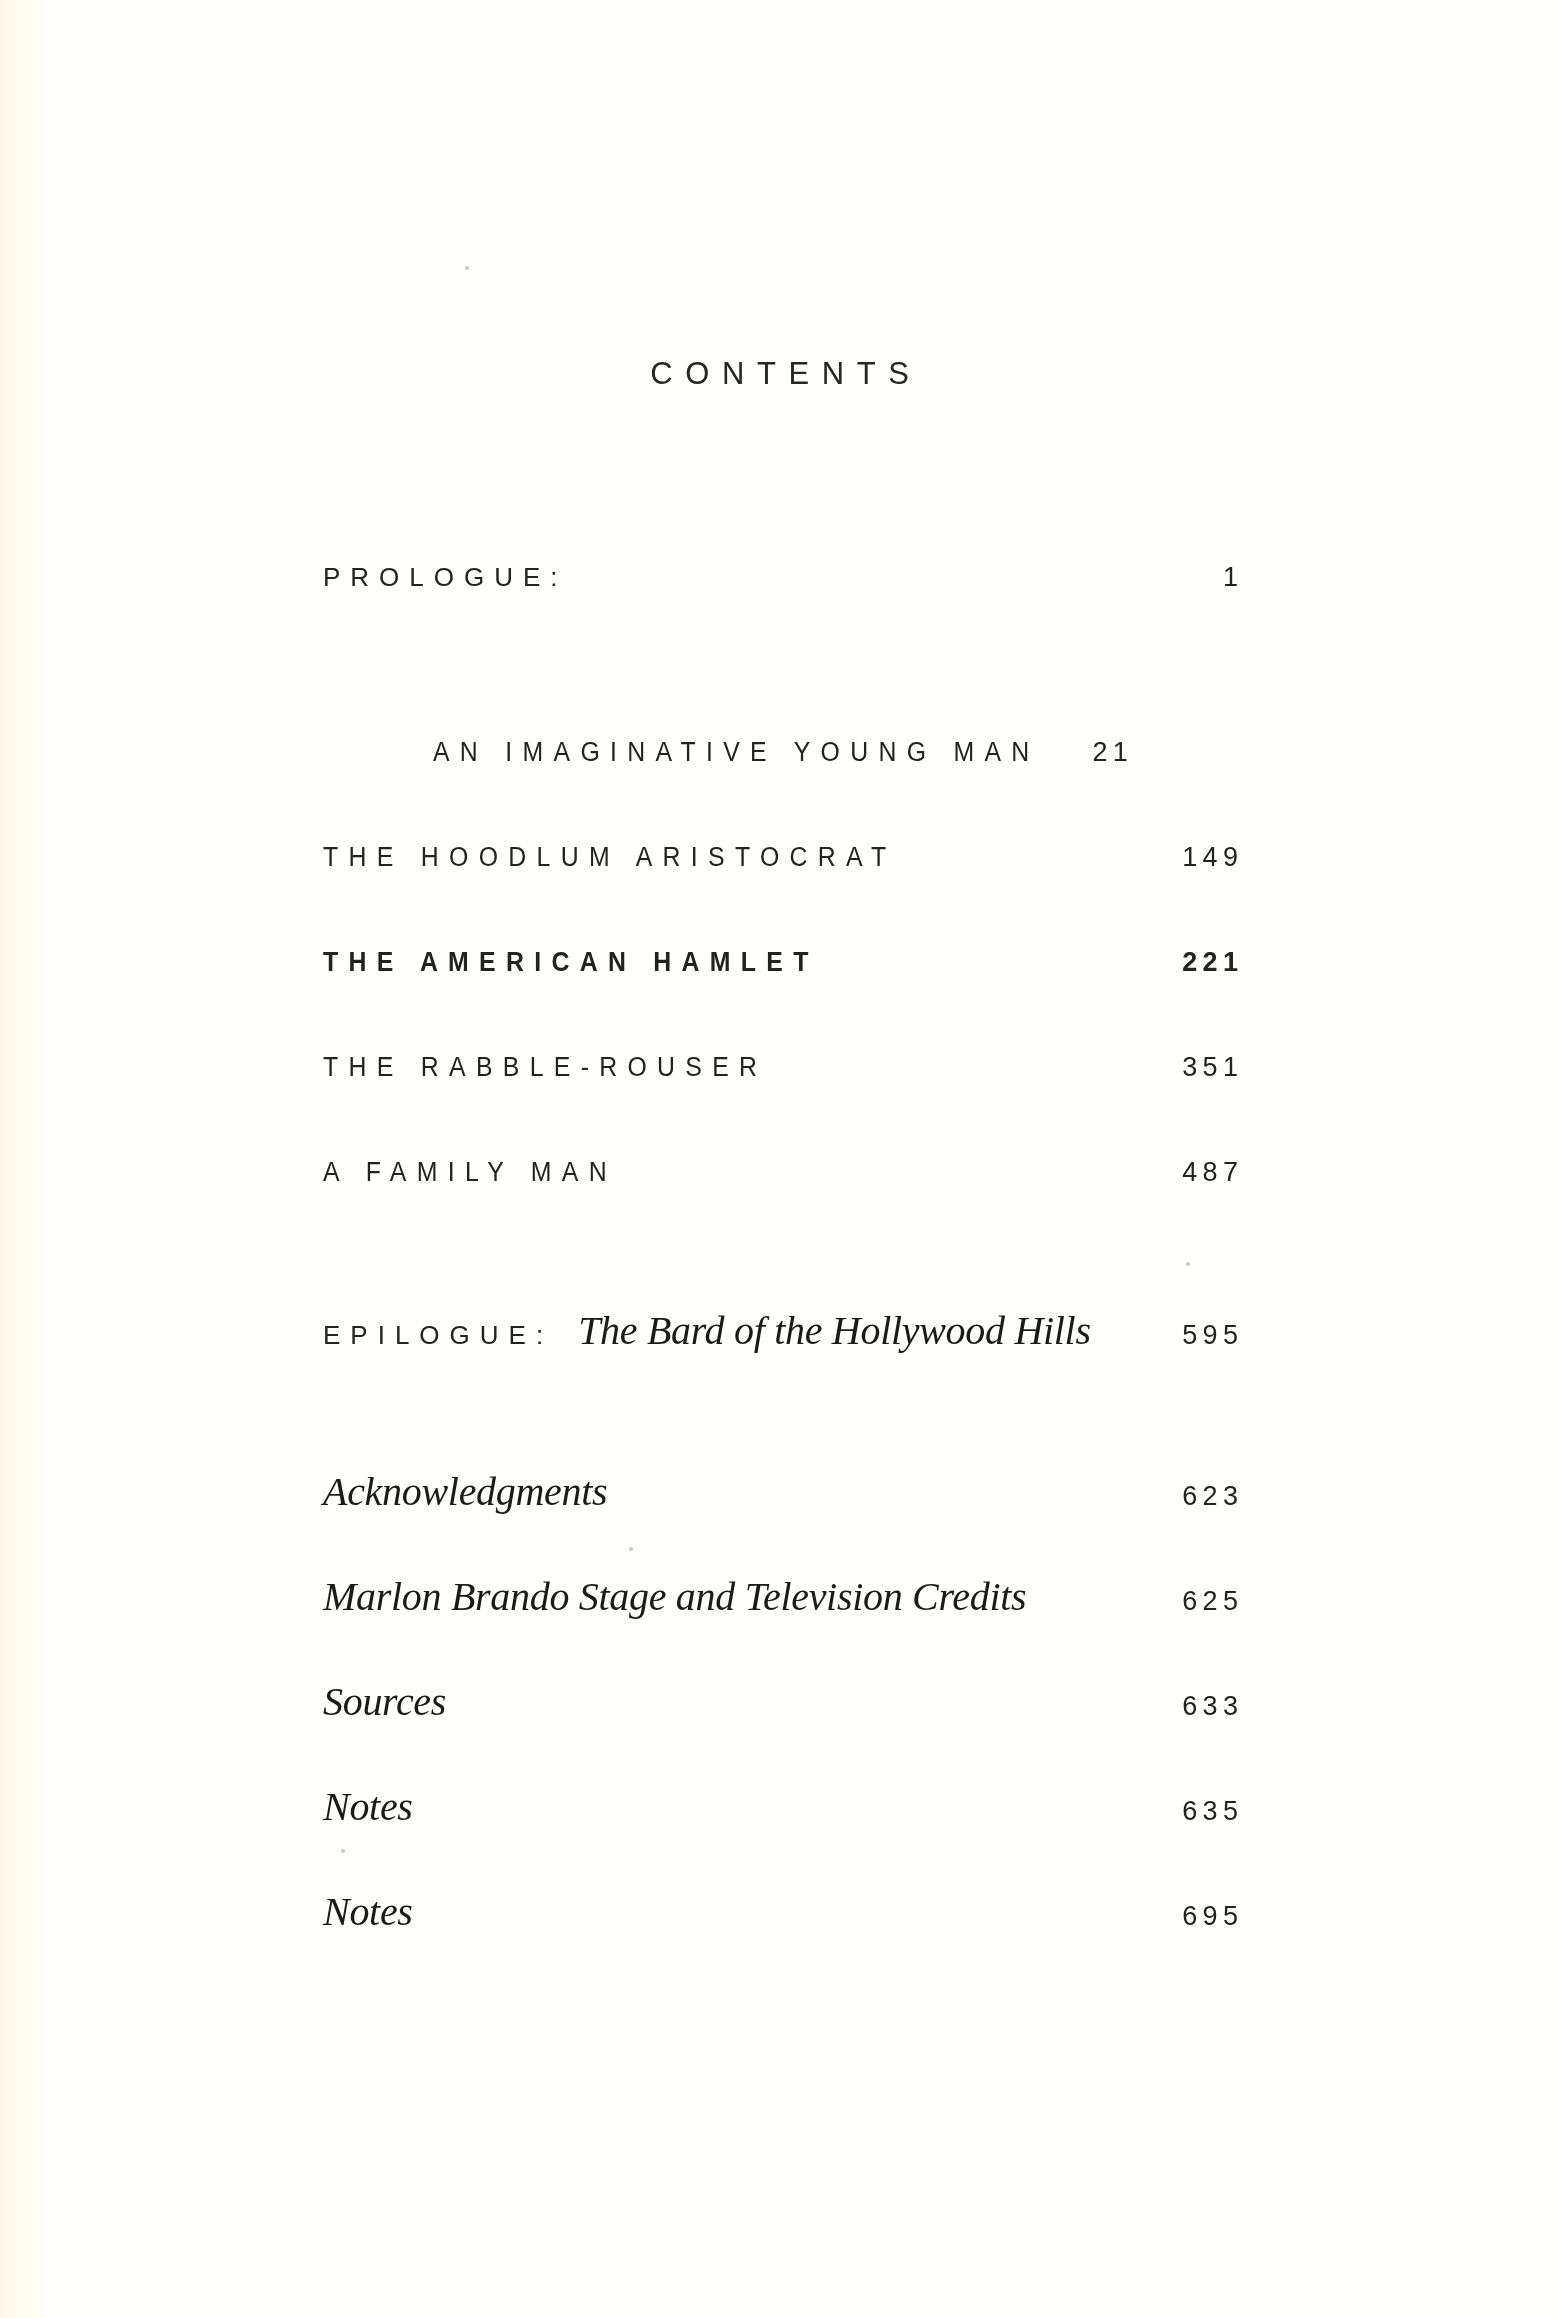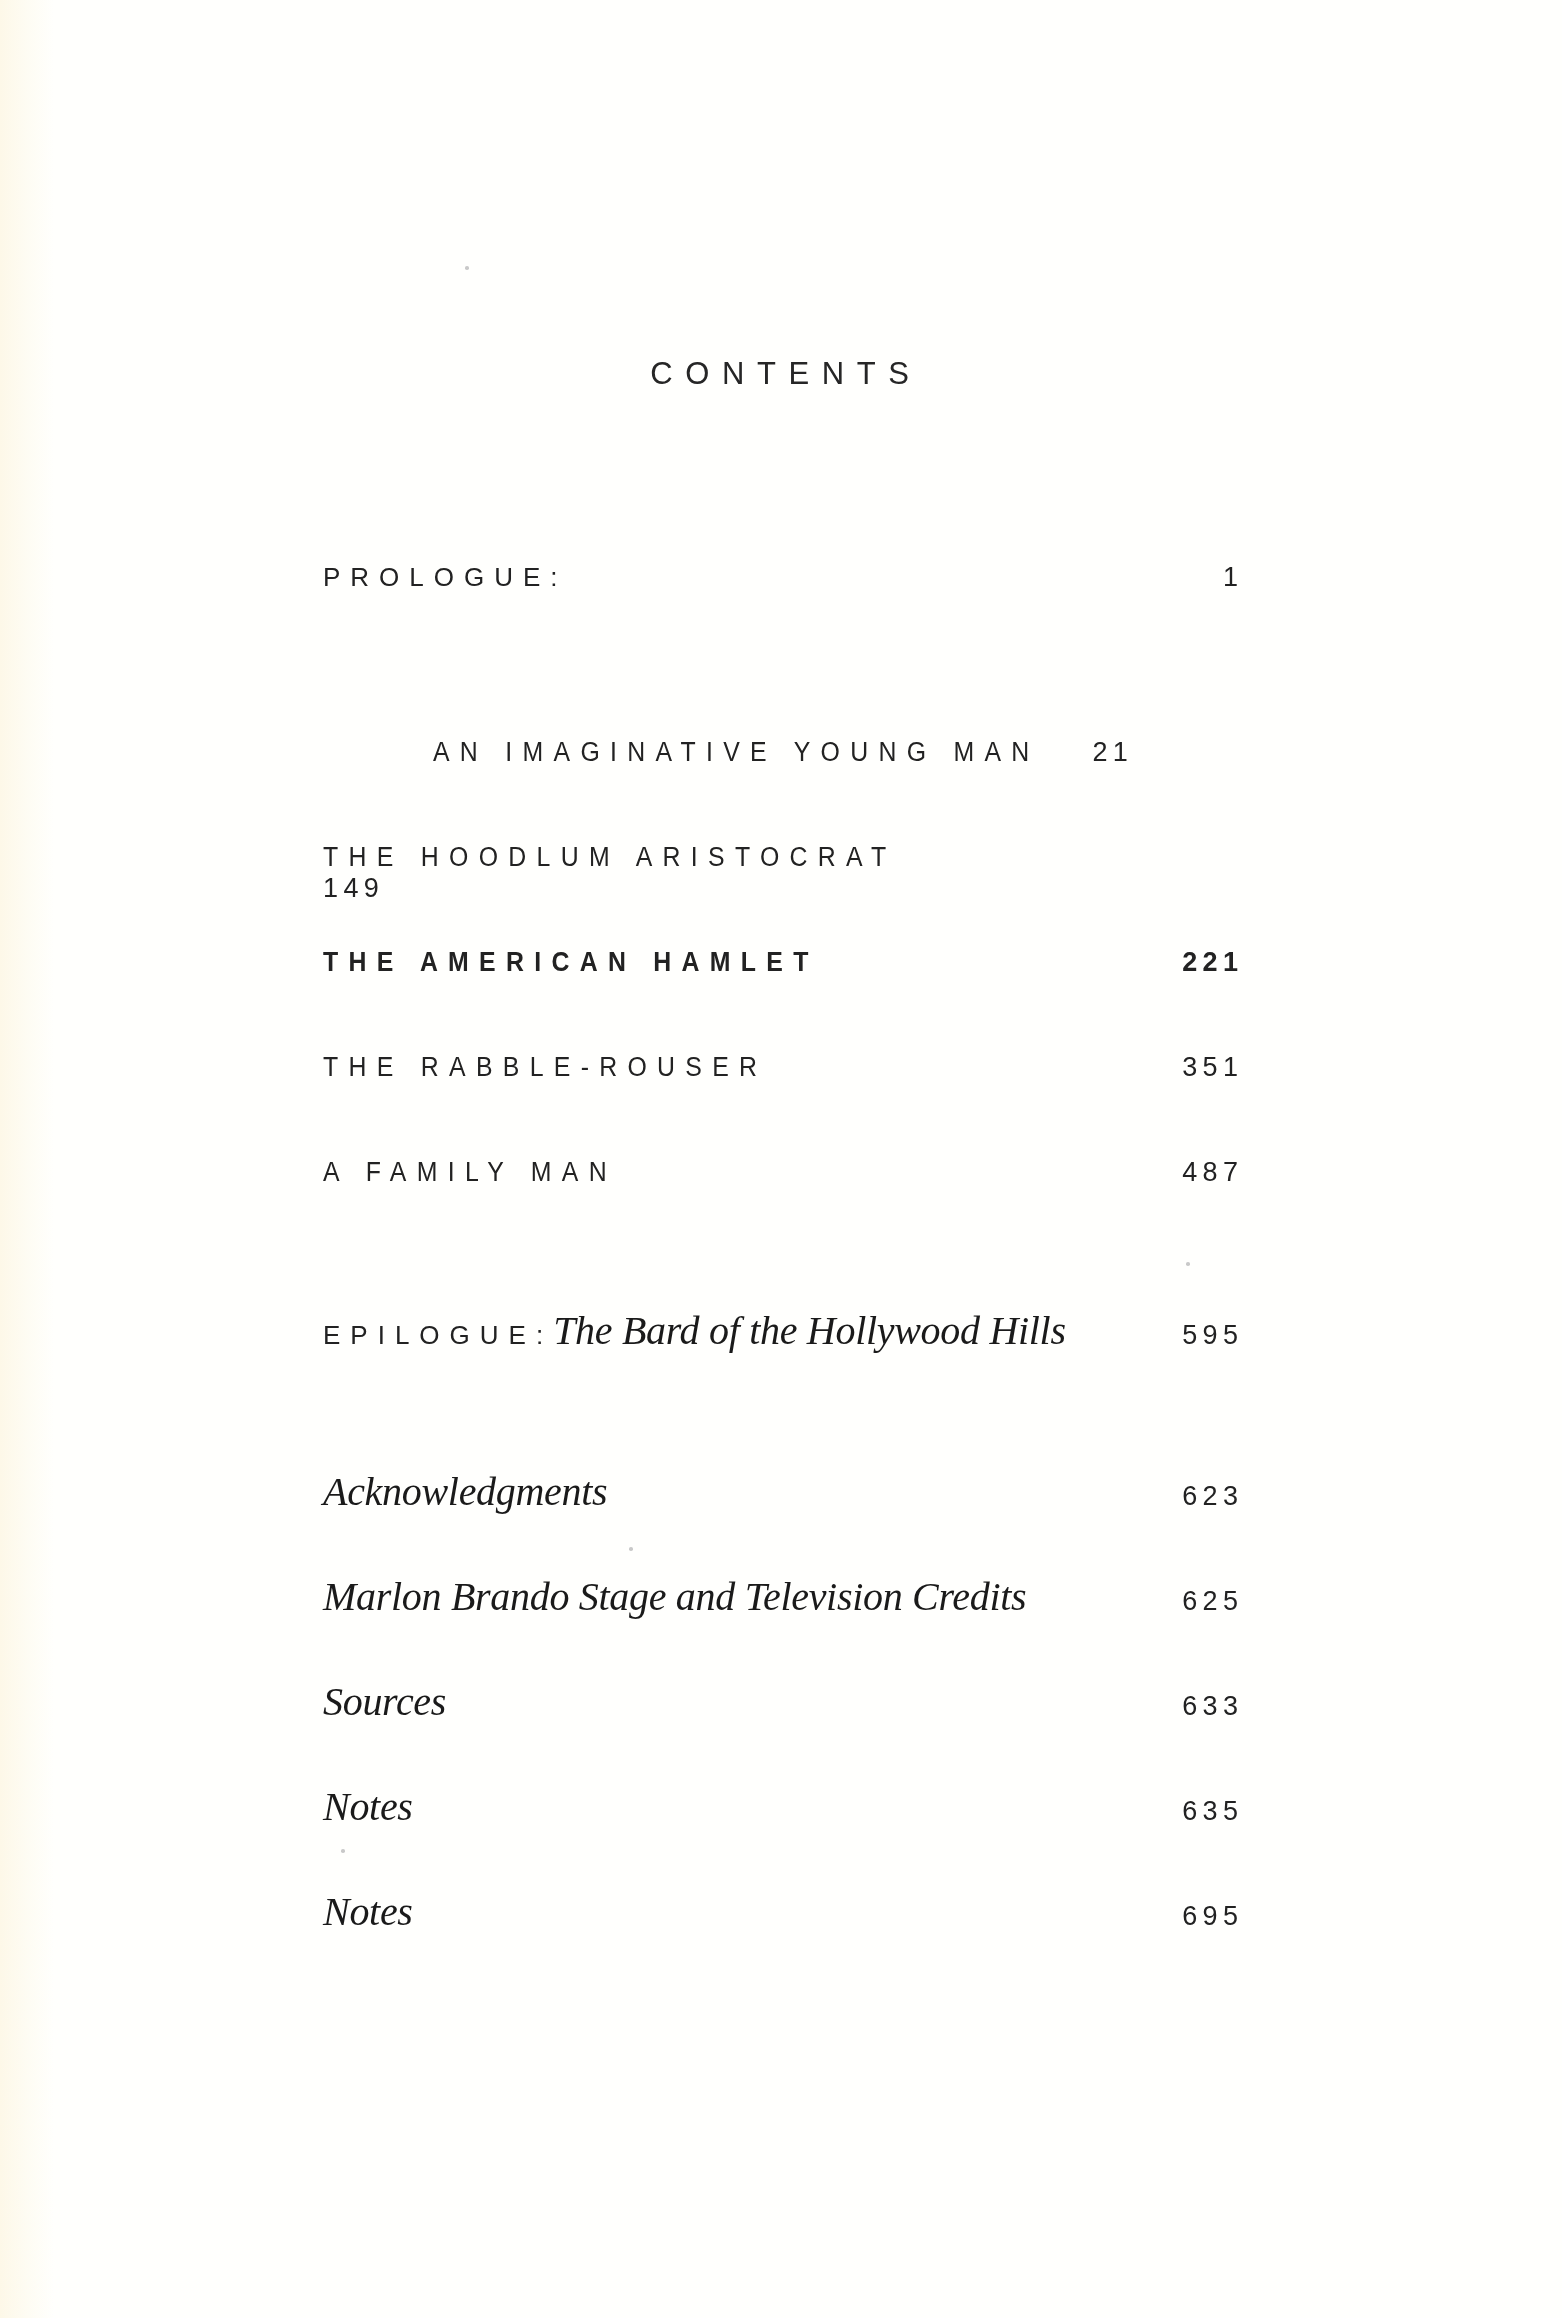--- a/index.html
+++ b/index.html
@@ -36,20 +36,21 @@
       left: 323px;
       width: 915px;
       display: flex;
       align-items: baseline;
       justify-content: space-between;
     }
     .entry-text {
       display: flex;
       align-items: baseline;
       white-space: nowrap;
+      gap: 25px;
     }
     .caps {
       font-family: "Liberation Sans", sans-serif;
       font-size: 27px;
       letter-spacing: 11.2px;
       color: #222;
       transform: scaleX(0.92);
       transform-origin: left center;
       display: inline-block;
     }
@@ -96,21 +97,21 @@
   <div class="entry-text">
     <span class="label-caps">PROLOGUE:</span>
   </div>
   <span class="page-num">1</span>
 </div>
 
 <div class="toc-row" style="top:737px;justify-content:center;">
   <span class="caps">AN IMAGINATIVE YOUNG MAN</span>
   <span class="page-num">21</span>
 </div>
-<div class="toc-row" style="top:842px;flex-direction:column;">
+<div class="toc-row" style="top:842px;">
   <span class="caps">THE HOODLUM ARISTOCRAT</span>
   <span class="page-num">149</span>
 </div>
 <div class="toc-row" style="top:947px;font-weight:bold;">
   <span class="caps">THE AMERICAN HAMLET</span>
   <span class="page-num">221</span>
 </div>
 <div class="toc-row" style="top:1052px;">
   <span class="caps">THE RABBLE-ROUSER</span>
   <span class="page-num">351</span>

